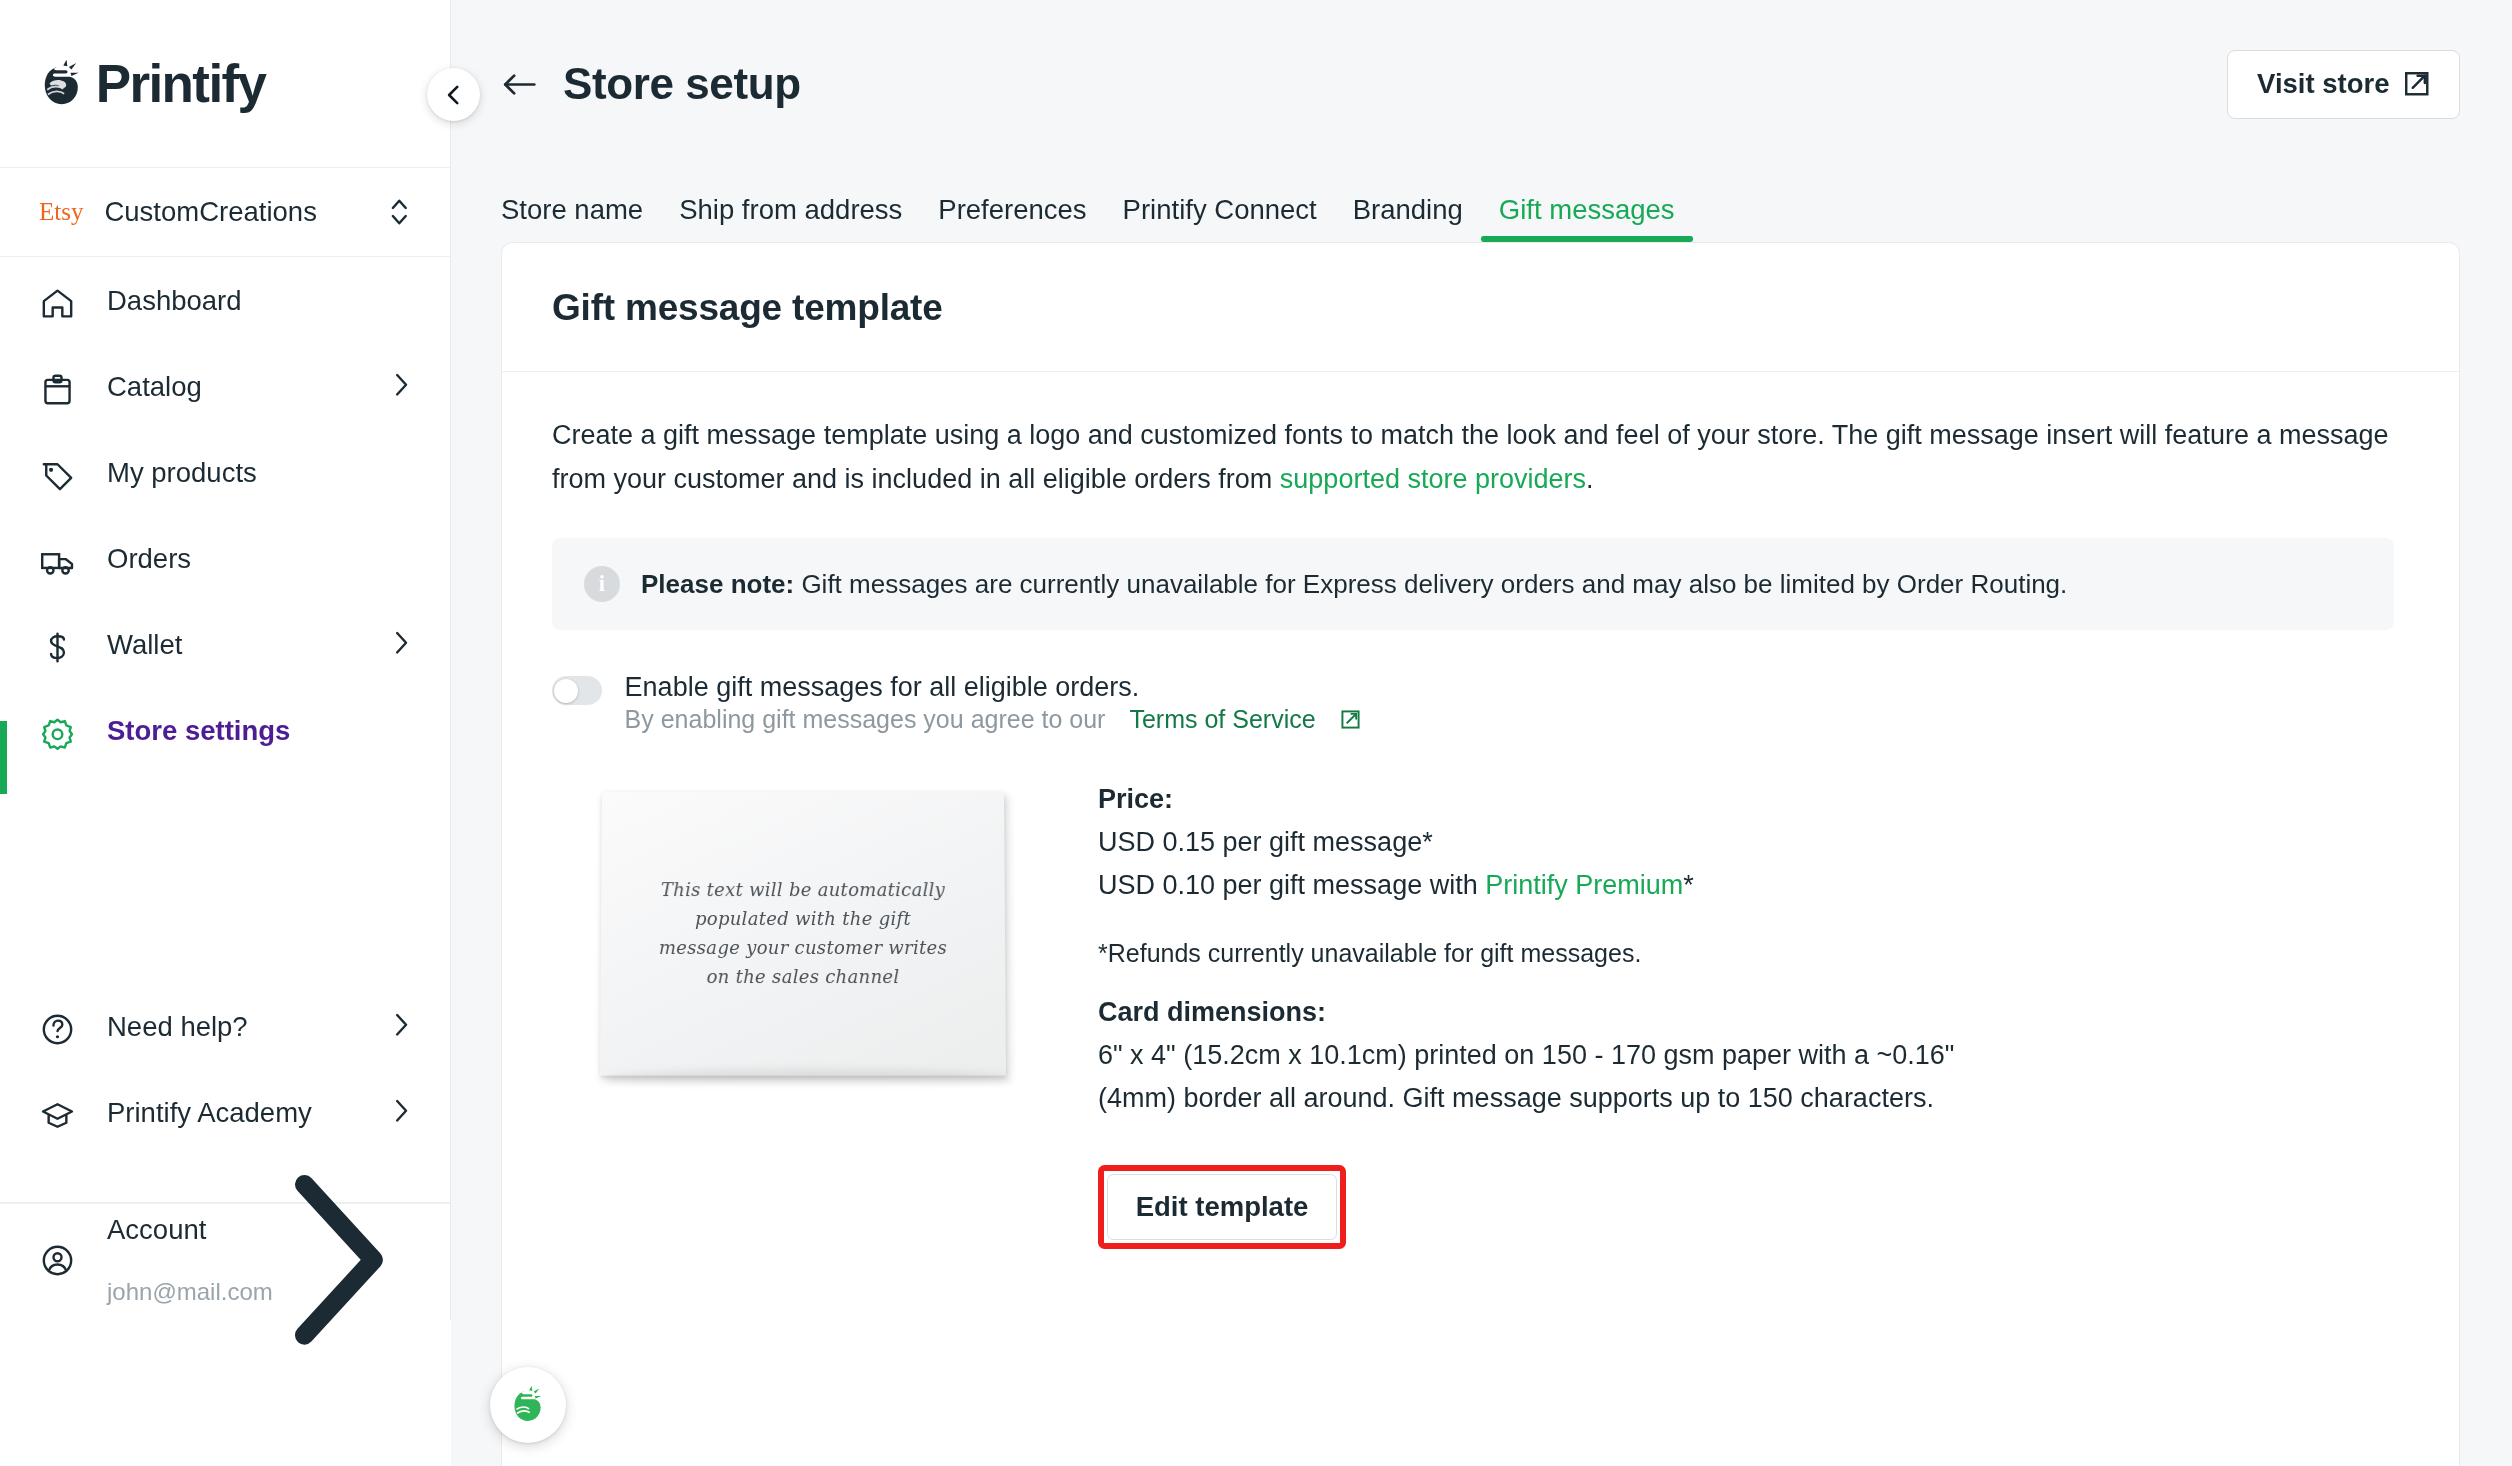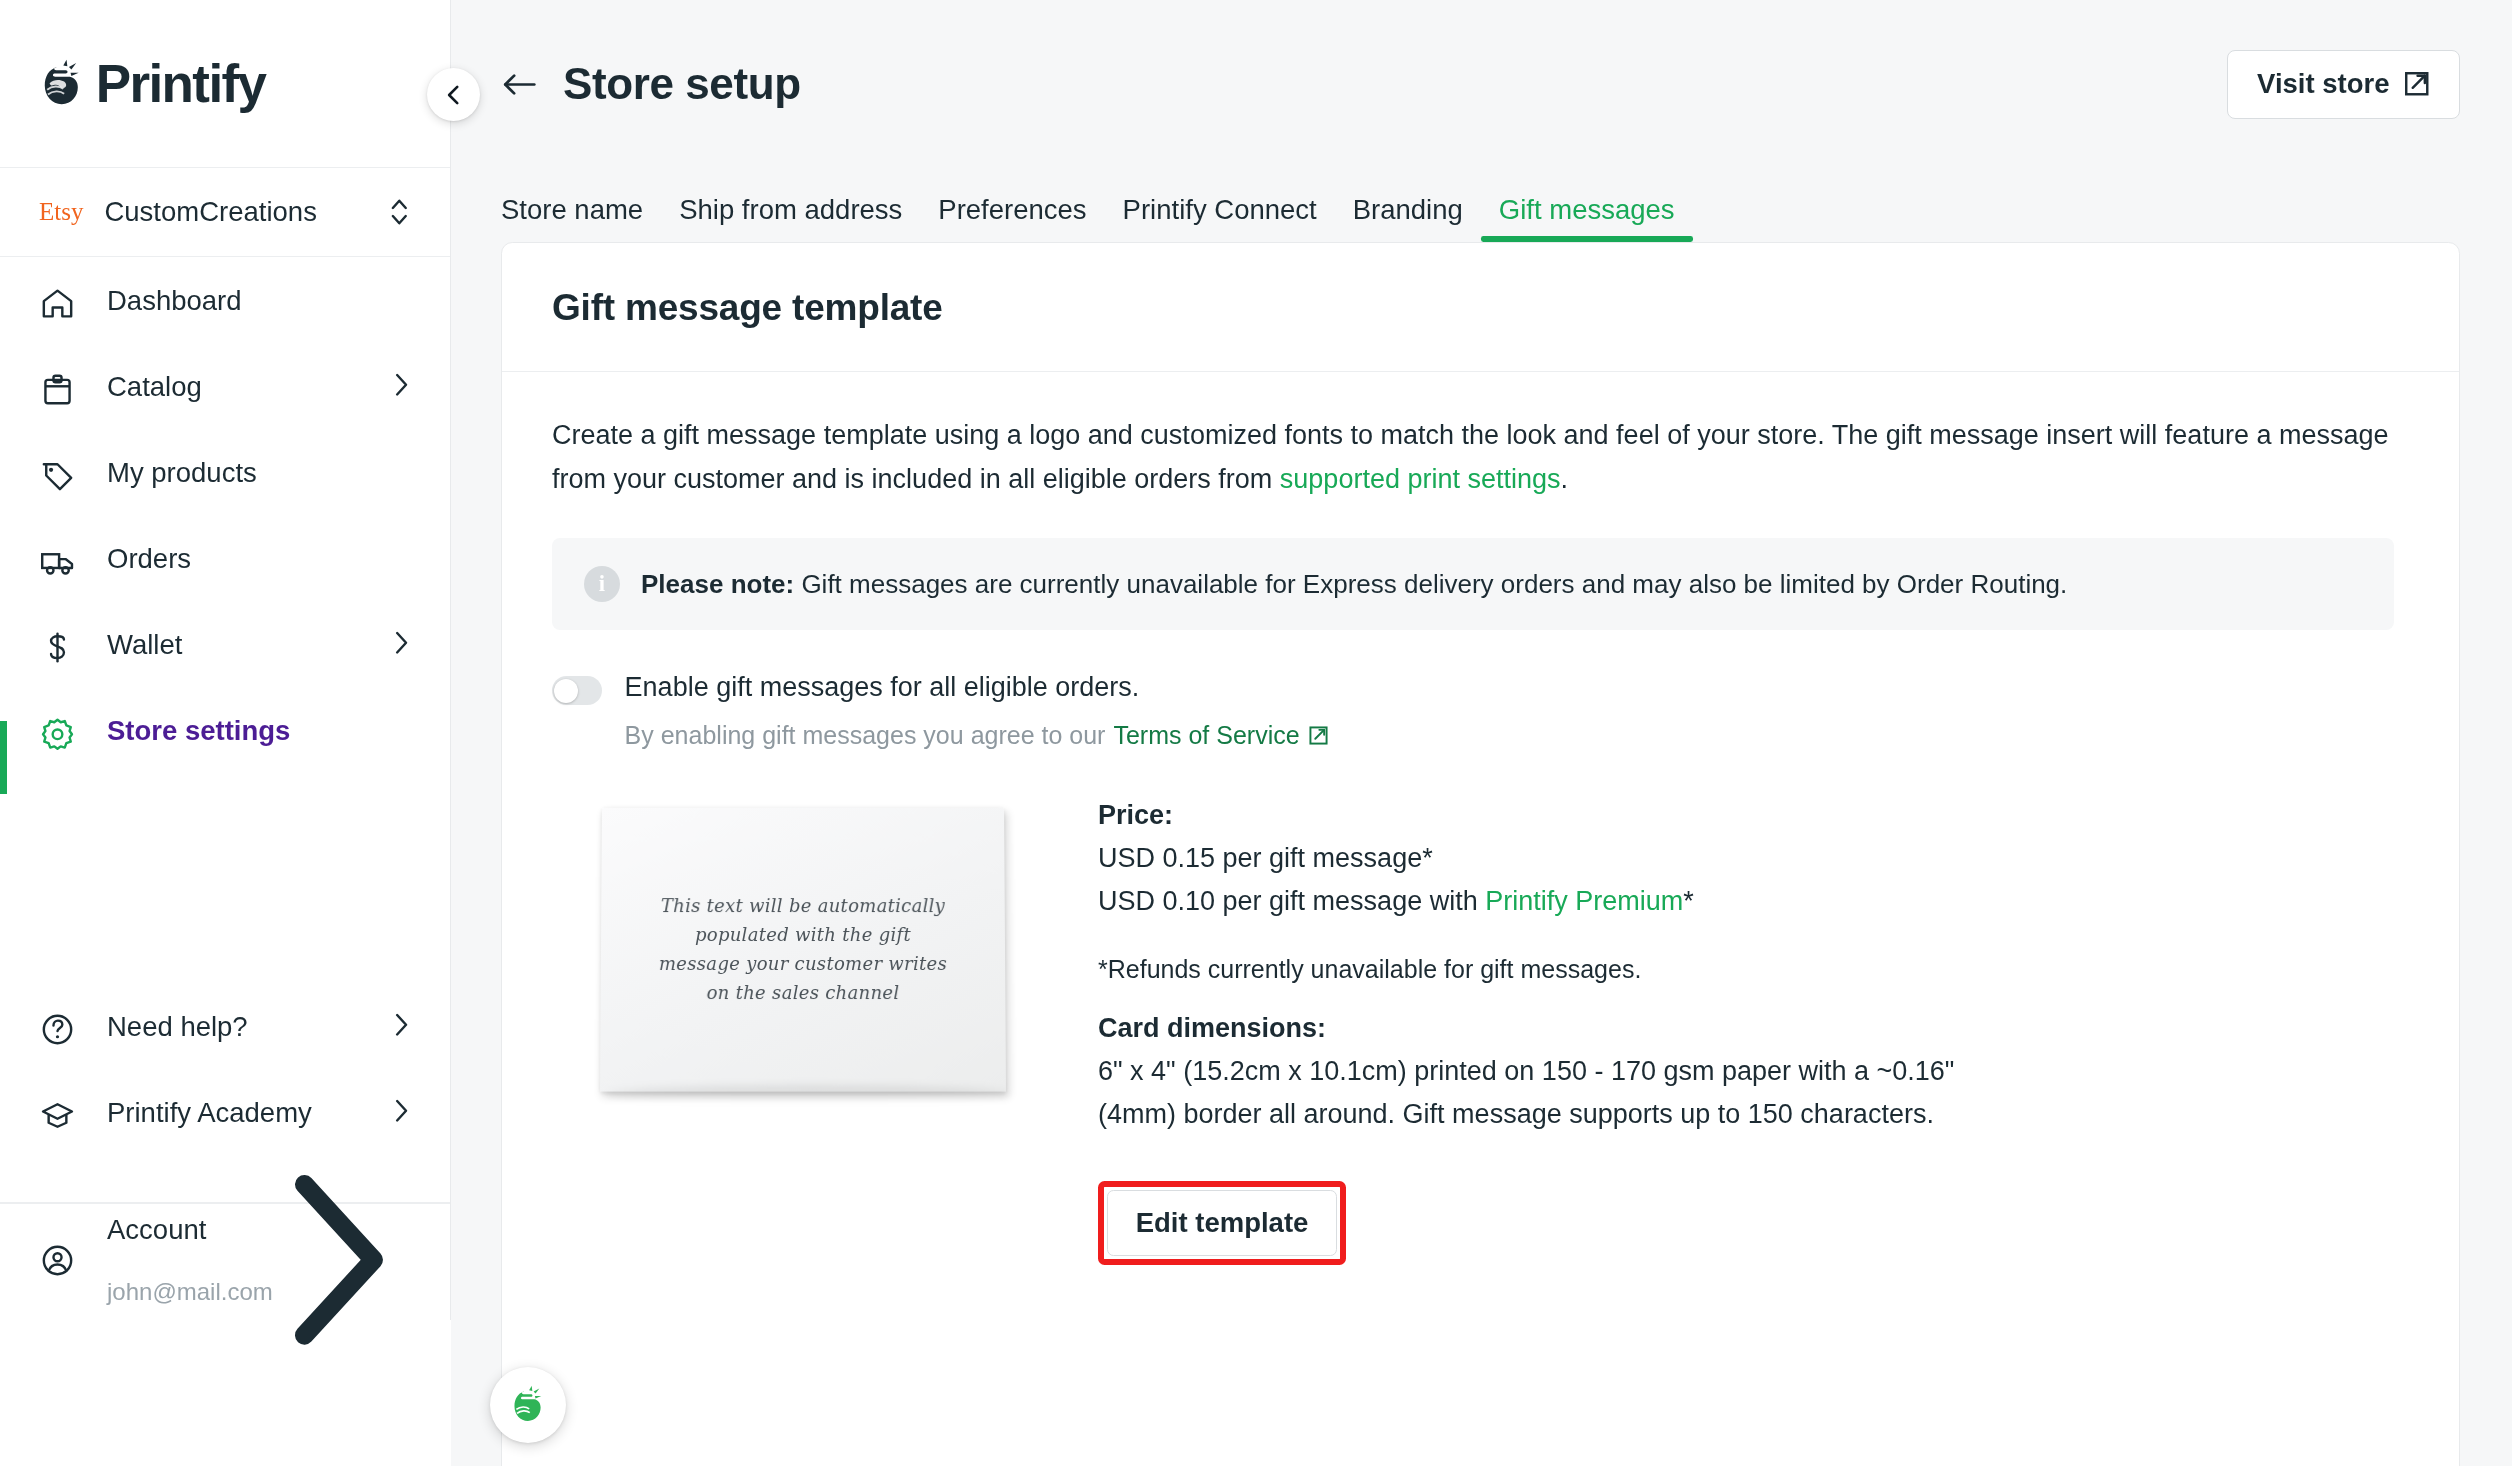--- a/index.html
+++ b/index.html
@@ -166,22 +166,22 @@
     flex: 0 0 50px; margin-top: 6.5px;
   }
   .switch .knob {
     position: absolute; top: 2.4px; left: 2.4px;
     width: 24px; height: 24px; border-radius: 50%;
     background: #ffffff; box-shadow: 0 0.8px 2.4px rgba(0,0,0,.25);
   }
   .toggle-texts { flex: 1 1 auto; }
   .toggle-main { font-size: 27px; color: #1c2b33; line-height: 1.3; }
   .toggle-sub {
-    font-size: 25px; color: #8e989f; margin-top: 16px;
-    display: flex; align-items: center; gap: 8px;
+    font-size: 25px; color: #8e989f; 
+    display: flex; align-items: center; gap: 24px;
   }
   .toggle-sub .lnk { color: #147a45; }
   .ext-ico-sm { width: 21px; height: 21px; flex: 0 0 auto; }
 
   .two-col { margin-top: 39px; display: flex; gap: 45px; }
 
   .preview-wrap {
     flex: 0 0 501px; padding-top: 18px;
     display: flex; justify-content: center;
   }
@@ -430,21 +430,21 @@
     </div>
 
     <section class="card">
       <div class="card-head">
         <h2 class="card-title">Gift message template</h2>
       </div>
 
       <div class="card-body">
 
         <p class="desc">
-          <span>Create a gift message template using a logo and customized fonts to match the look and feel of your store. The gift message insert will feature a message from your customer and is included in all eligible orders from </span><a class="lnk">supported print settings</a><span>.</span>
+          <span>Create a gift message template using a logo and customized fonts to match the look and feel of your store. The gift message insert will feature a message from your customer and is included in all eligible orders from </span><a class="lnk">supported store providers</a><span>.</span>
         </p>
 
         <div class="notice">
           <span class="info-ico">i</span>
           <span class="notice-txt">
             <b>Please note:</b><span> Gift messages are currently unavailable for Express delivery orders and may also be limited by Order Routing.</span>
           </span>
         </div>
 
         <div class="toggle-block">

